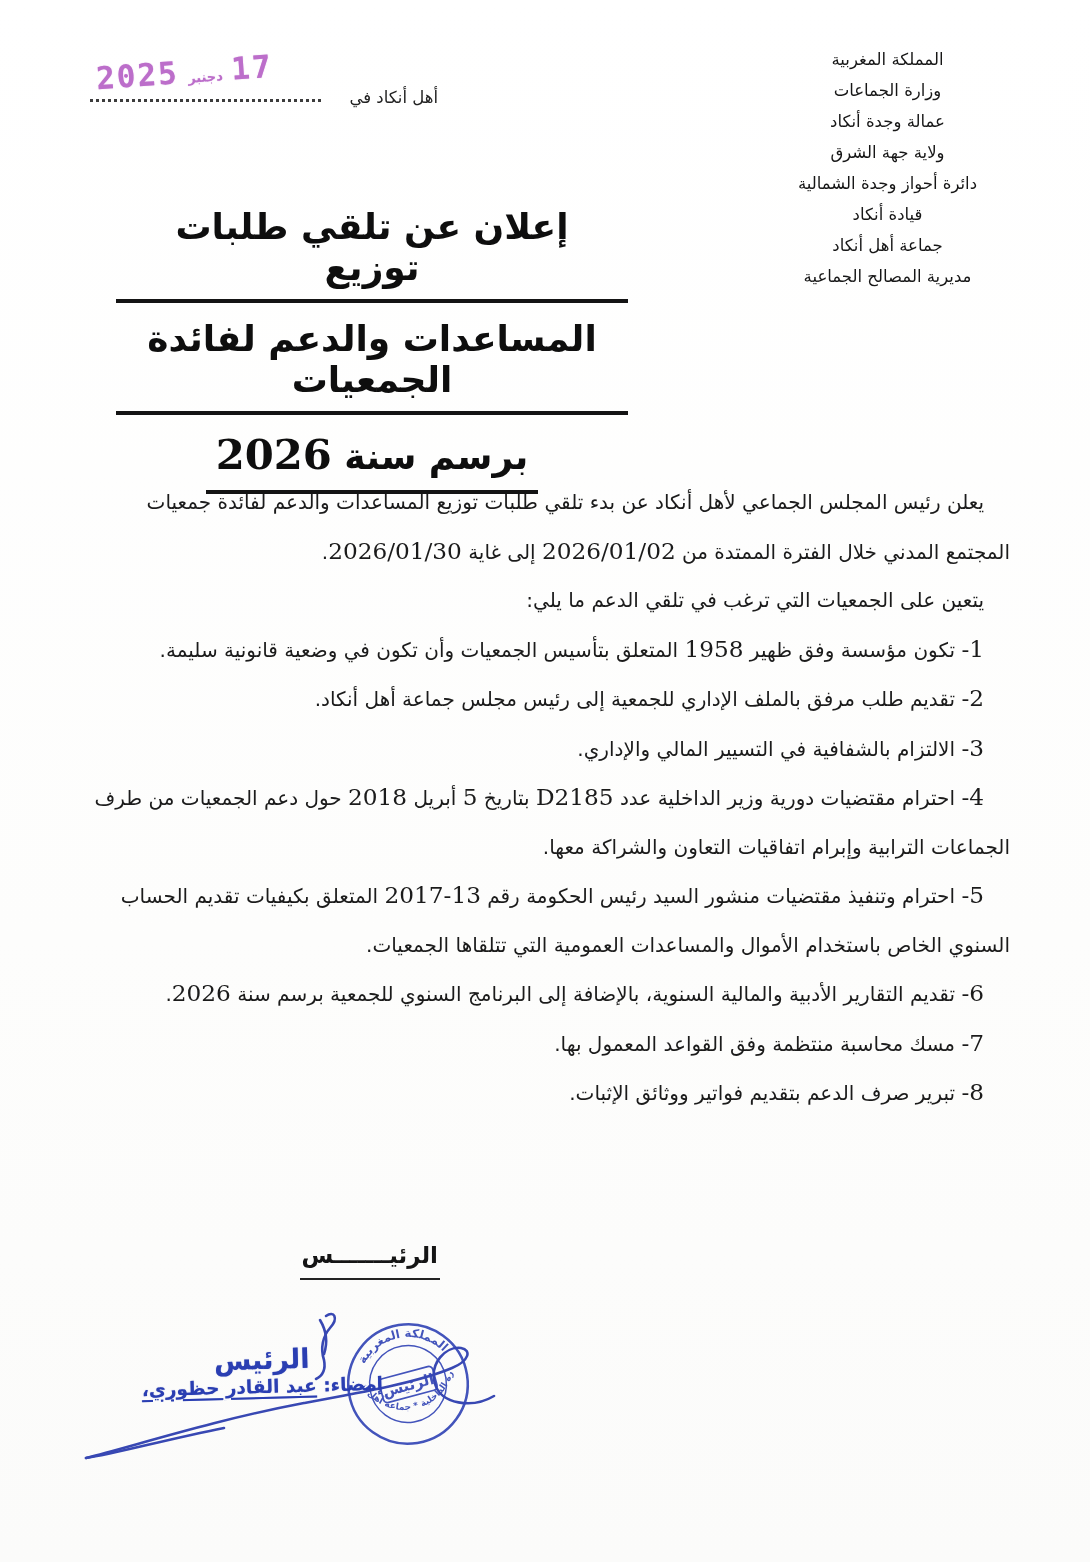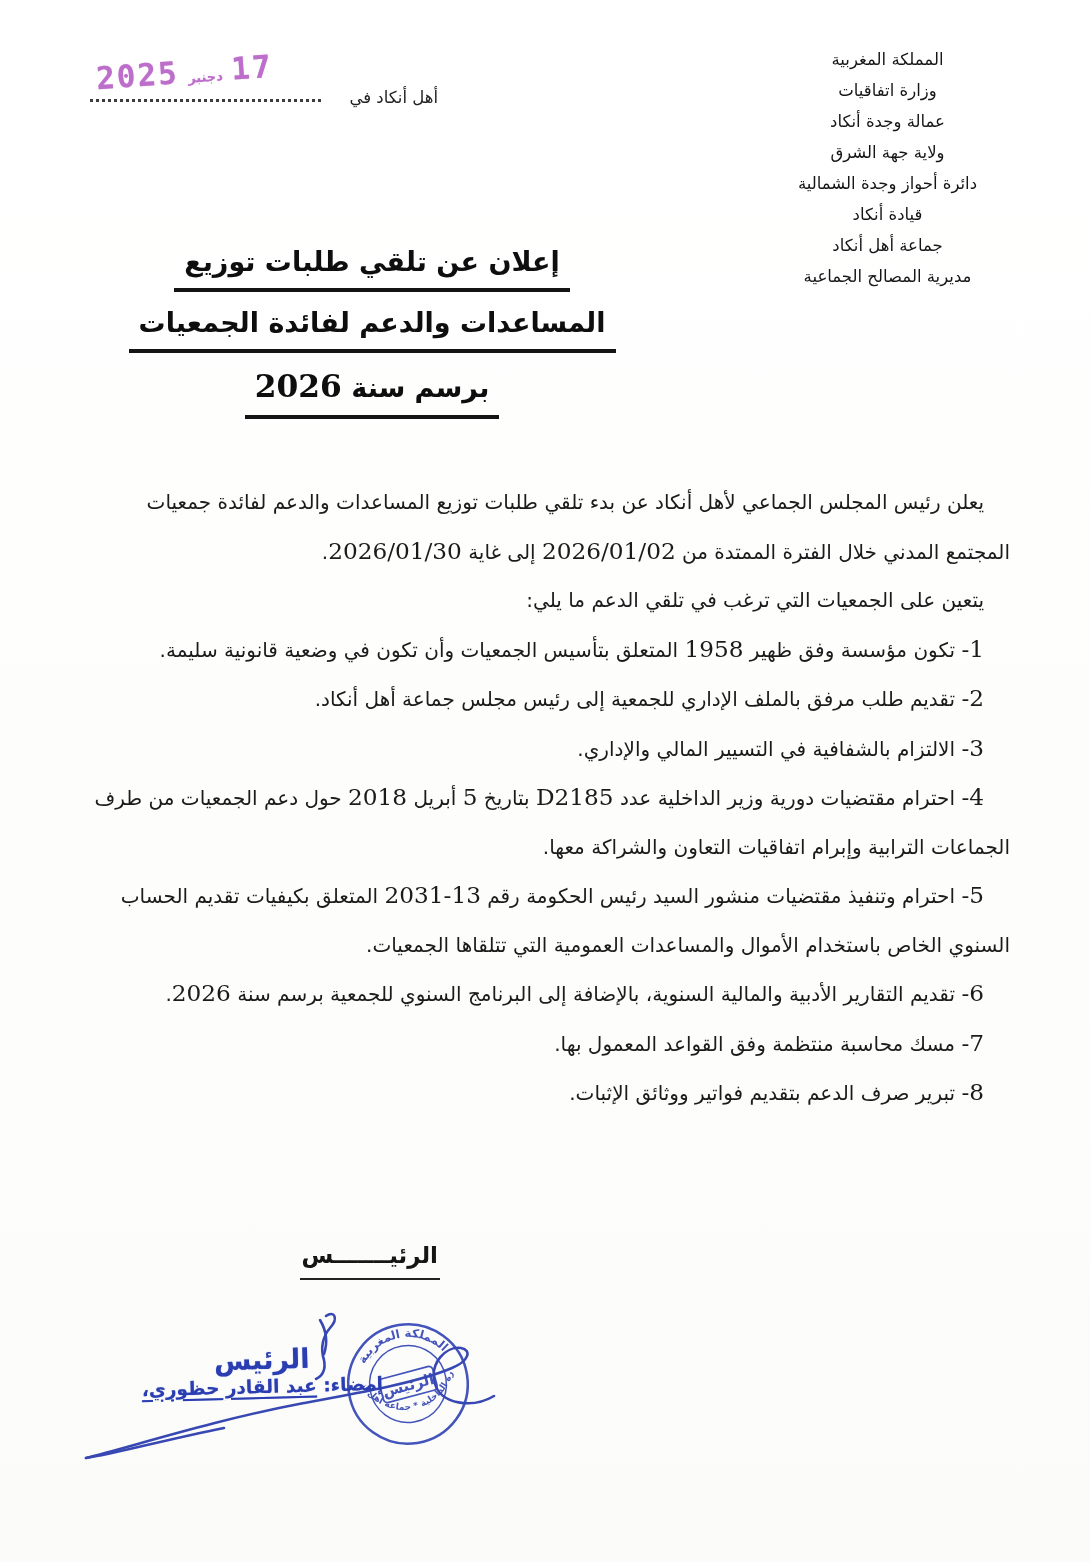--- a/index.html
+++ b/index.html
@@ -16,21 +16,21 @@
   .date-label{white-space:nowrap;padding-bottom:1px;margin-left:24px;}
   .date-dots{flex:1;height:0;border-bottom:3px dotted #3c3c3c;margin:0 4px 6px 2px;}
   .date-stamp{position:absolute;left:8px;top:-20px;display:flex;direction:ltr;align-items:baseline;gap:9px;
               color:#b55fc5;transform:rotate(-4deg);font-family:"DejaVu Sans Mono",monospace;
               text-shadow:0 0 1px rgba(181,95,197,.55);opacity:.9;}
   .stamp-year,.stamp-day{font-size:31px;font-weight:bold;letter-spacing:2px;}
   .stamp-month{font-size:13px;font-weight:bold;font-family:"DejaVu Sans",sans-serif;padding-bottom:3px;}
 
   
   .title-block{position:absolute;top:206px;left:116px;width:512px;direction:rtl;text-align:center;
-               font-weight:bold;font-size:27px;color:#0e0e0e;margin-top:40px;}
+               font-weight:bold;font-size:36px;color:#0e0e0e;}
   .title-line{margin-bottom:15px;}
   .title-line .u{display:inline-block;border-bottom:4px solid #141414;padding:0 10px 11px;}
 
   
   .body-block{position:absolute;top:478px;right:80px;left:82px;direction:rtl;text-align:right;
               font-size:20px;line-height:48.5px;color:#1b1b1b;}
   .body-block p{margin:0;text-indent:26px;}
   .lat{font-family:"DejaVu Serif",serif;font-size:1.16em;}
 
   
@@ -49,21 +49,21 @@
   .seal{position:absolute;left:344px;top:1320px;width:128px;height:128px;transform:rotate(-9deg);opacity:.92;}
   .autograph{position:absolute;left:74px;top:1308px;width:436px;height:170px;opacity:.92;}
 </style>
 </head>
 <body>
 
 <div class="sheet">
 
   <div class="header-block">
     <div>المملكة المغربية</div>
-    <div>وزارة اتفاقيات</div>
+    <div>وزارة الجماعات</div>
     <div>عمالة وجدة أنكاد</div>
     <div>ولاية جهة الشرق</div>
     <div>دائرة أحواز وجدة الشمالية</div>
     <div>قيادة أنكاد</div>
     <div>جماعة أهل أنكاد</div>
     <div>مديرية المصالح الجماعية</div>
   </div>
 
   <div class="date-line">
     <div class="date-row">
@@ -83,21 +83,21 @@
     <div class="title-line"><span class="u">برسم سنة <span class="lat">2026</span></span></div>
   </div>
 
   <div class="body-block">
     <p>يعلن رئيس المجلس الجماعي لأهل أنكاد عن بدء تلقي طلبات توزيع المساعدات والدعم لفائدة جمعيات المجتمع المدني خلال الفترة الممتدة من <span class="lat">2026/01/02</span> إلى غاية <span class="lat">2026/01/30</span>.</p>
     <p>يتعين على الجمعيات التي ترغب في تلقي الدعم ما يلي:</p>
     <p><span class="lat">1-</span> تكون مؤسسة وفق ظهير <span class="lat">1958</span> المتعلق بتأسيس الجمعيات وأن تكون في وضعية قانونية سليمة.</p>
     <p><span class="lat">2-</span> تقديم طلب مرفق بالملف الإداري للجمعية إلى رئيس مجلس جماعة أهل أنكاد.</p>
     <p><span class="lat">3-</span> الالتزام بالشفافية في التسيير المالي والإداري.</p>
     <p><span class="lat">4-</span> احترام مقتضيات دورية وزير الداخلية عدد <span class="lat">D2185</span> بتاريخ <span class="lat">5</span> أبريل <span class="lat">2018</span> حول دعم الجمعيات من طرف الجماعات الترابية وإبرام اتفاقيات التعاون والشراكة معها.</p>
-    <p><span class="lat">5-</span> احترام وتنفيذ مقتضيات منشور السيد رئيس الحكومة رقم <span class="lat">13-2031</span> المتعلق بكيفيات تقديم الحساب السنوي الخاص باستخدام الأموال والمساعدات العمومية التي تتلقاها الجمعيات.</p>
+    <p><span class="lat">5-</span> احترام وتنفيذ مقتضيات منشور السيد رئيس الحكومة رقم <span class="lat">13-2017</span> المتعلق بكيفيات تقديم الحساب السنوي الخاص باستخدام الأموال والمساعدات العمومية التي تتلقاها الجمعيات.</p>
     <p><span class="lat">6-</span> تقديم التقارير الأدبية والمالية السنوية، بالإضافة إلى البرنامج السنوي للجمعية برسم سنة <span class="lat">2026</span>.</p>
     <p><span class="lat">7-</span> مسك محاسبة منتظمة وفق القواعد المعمول بها.</p>
     <p><span class="lat">8-</span> تبرير صرف الدعم بتقديم فواتير ووثائق الإثبات.</p>
   </div>
 
   <div class="president">
     <span class="u">الرئيـــــــس</span>
   </div>
 
   <svg class="autograph" viewBox="0 0 436 170">

